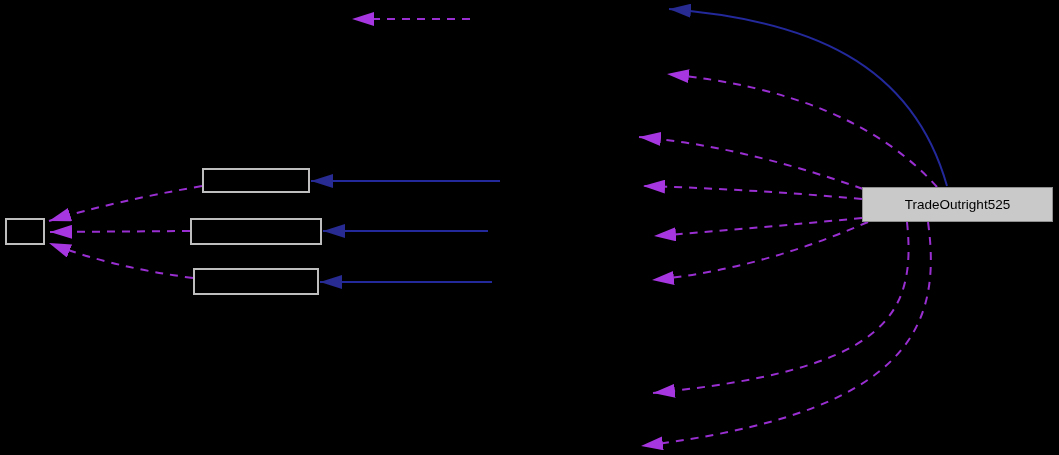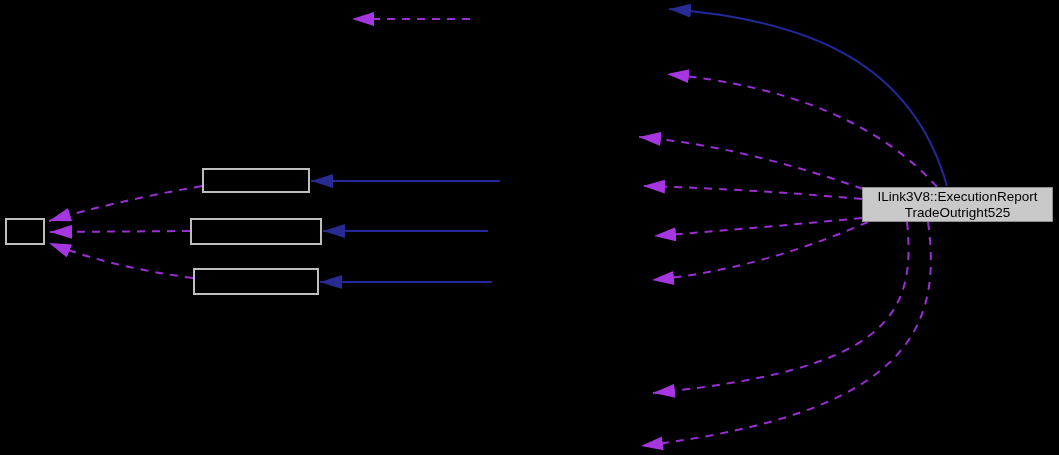--- a/index.html
+++ b/index.html
@@ -85,17 +85,16 @@
     <path class="edge-inherit" d="M 492,282 L 320,282" marker-end="url(#ah-b)"></path>
     <path class="edge-inherit" d="M 947,186 C 912,62 808,20 669,9" marker-end="url(#ah-b)"></path>
   </svg>
 
   <div class="node" style="left:5px; top:218px; width:40px; height:27px;"></div>
   <div class="node" style="left:202px; top:168px; width:108px; height:25px;"></div>
   <div class="node" style="left:190px; top:218px; width:132px; height:27px;"></div>
   <div class="node" style="left:193px; top:268px; width:126px; height:27px;"></div>
 
   <div class="node main" style="left:862px; top:187px; width:191px; height:35px;">
-    <span>ILink3V8::ExecutionReport</span>
     <span>TradeOutright525</span>
   </div>
 
 </div>
 
 </body></html>

